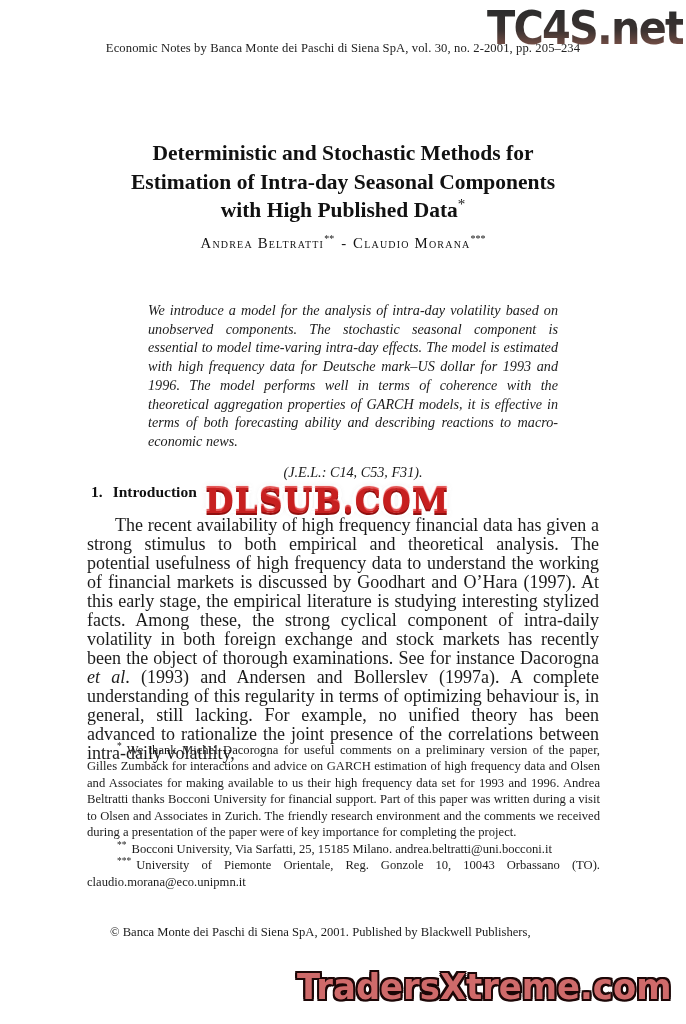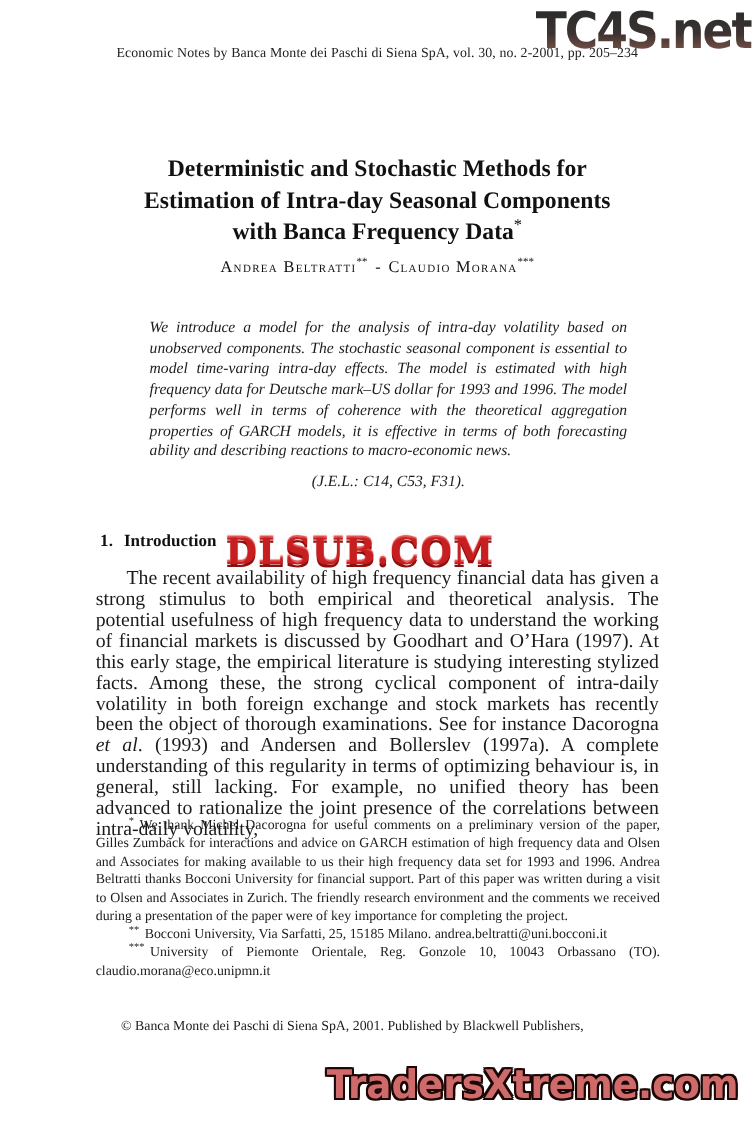--- a/index.html
+++ b/index.html
@@ -133,21 +133,21 @@
     position: absolute;
     top: 289px;
     left: 136px;
     width: 434px;
     font-style: italic;
     font-size: 14.2px;
     line-height: 18.7px;
     text-align: justify;
     color: #1b1b1b;
   }
-  .abstract p { margin: 0; }
+  .abstract p { margin: 12px; }
   .jel {
     text-align: center;
     margin-top: 9px;
   }
 
   
   .section-heading {
     position: absolute;
     top: 479px;
     left: 87px;
@@ -207,21 +207,21 @@
 
 <div class="page">
 
   <div class="wm-top">TC4S.net</div>
 
   <div class="journal-line">Economic Notes by Banca Monte dei Paschi di Siena SpA, vol. 30, no. 2-2001, pp. 205–234</div>
 
   <h1 class="title">
     <span class="tline">Deterministic and Stochastic Methods for</span>
     <span class="tline">Estimation of Intra-day Seasonal Components</span>
-    <span class="tline"><span>with Banca Frequency Data</span><sup>*</sup></span>
+    <span class="tline"><span>with High Published Data</span><sup>*</sup></span>
   </h1>
 
   <div class="authors">
     <span class="sc">Andrea Beltratti</span><sup>**</sup><span class="sep">-</span><span class="sc">Claudio Morana</span><sup>***</sup>
   </div>
 
   <div class="abstract">
     <p>We introduce a model for the analysis of intra-day volatility based on unobserved components. The stochastic seasonal component is essential to model time-varing intra-day effects. The model is estimated with high frequency data for Deutsche mark–US dollar for 1993 and 1996. The model performs well in terms of coherence with the theoretical aggregation properties of GARCH models, it is effective in terms of both forecasting ability and describing reactions to macro-economic news.</p>
     <div class="jel">(J.E.L.: C14, C53, F31).</div>
   </div>

